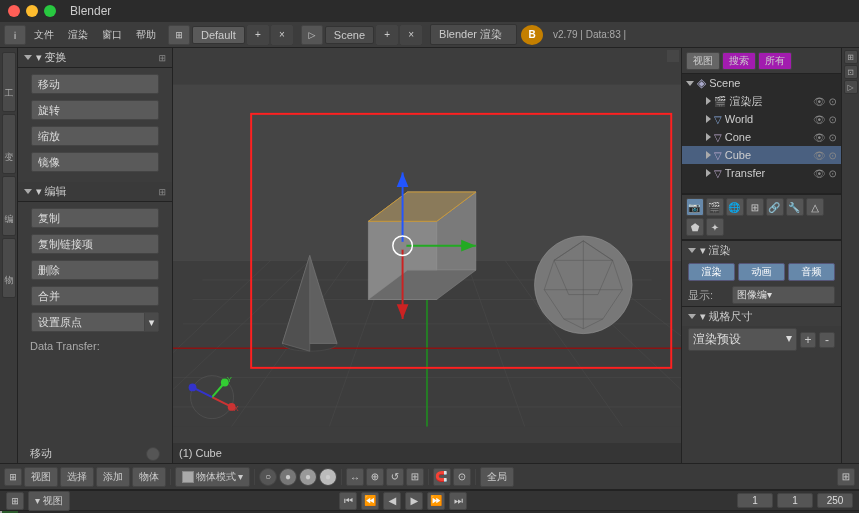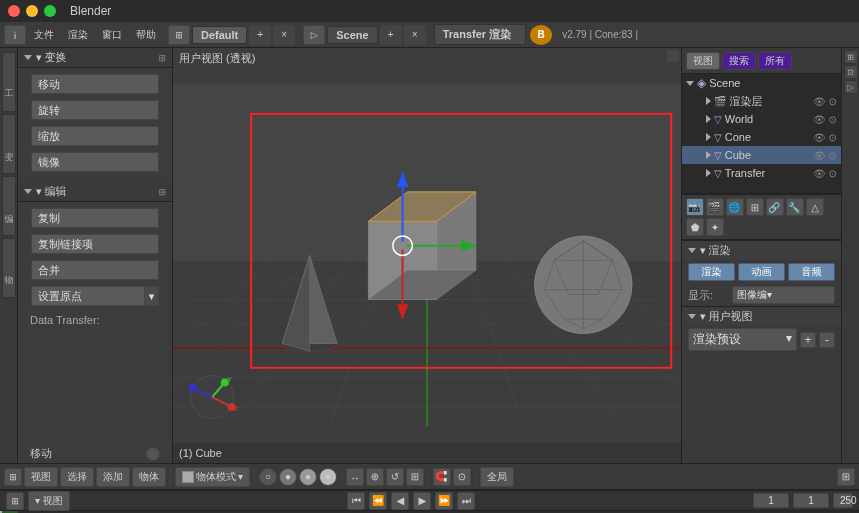--- a/index.html
+++ b/index.html
@@ -61,21 +61,20 @@
       font-size: 10px;
     }
     .workspace-tab {
       padding: 2px 8px;
       background: #4a4a4a;
       border: 1px solid #333;
       border-radius: 2px;
       color: #ccc;
       font-size: 11px;
       cursor: pointer;
-      font-weight: bold;
     }
     .workspace-tab.active { background: #5a5a5a; }
     .top-right-info {
       margin-left: 8px;
       color: #aaa;
       font-size: 10px;
     }
 
     
     #left-panel {
@@ -240,21 +239,21 @@
       height: 26px;
       background: #3a3a3a;
       display: flex;
       align-items: center;
       padding: 0 4px;
       gap: 2px;
       border-bottom: 1px solid #222;
     }
     .right-tab-btn {
       padding: 1px 6px;
-      background: #4c1d95;
+      background: #a21caf;
       border: 1px solid #444;
       border-radius: 2px;
       color: #ccc;
       font-size: 10px;
       cursor: pointer;
     }
     .right-tab-btn.active { background: #666; }
     .outliner-item {
       display: flex;
       align-items: center;
@@ -504,26 +503,26 @@
     <div class="menu-icon-btn" style="background:#444;">+</div>
     <div class="menu-icon-btn" style="background:#444;">×</div>
   </div>
   <div style="display:flex;align-items:center;gap:2px;margin-left:6px;">
     <div class="menu-icon-btn" style="font-size:9px;">▷</div>
     <div class="workspace-tab">Scene</div>
     <div class="menu-icon-btn" style="background:#444;">+</div>
     <div class="menu-icon-btn" style="background:#444;">×</div>
   </div>
   <div style="display:flex;align-items:center;gap:4px;margin-left:6px;">
-    <div class="workspace-tab" style="padding-right:14px;position:relative;">Transfer 渲染</div>
+    <div class="workspace-tab" style="padding-right:14px;position:relative;">Blender 渲染</div>
     <div style="width:22px;height:20px;background:#c47f00;border-radius:50%;display:flex;align-items:center;justify-content:center;">
       <span style="color:#fff;font-size:10px;font-weight:bold;">B</span>
     </div>
   </div>
-  <div class="top-right-info">v2.79 | Cone:83 |</div>
+  <div class="top-right-info">v2.79 | Data:83 |</div>
 </div>
 
 <div style="display:flex;height:calc(513px - 22px - 26px - 50px);width:100%;">
 
   <div id="left-tabs">
     <div class="left-tab">工</div>
     <div class="left-tab">变</div>
     <div class="left-tab">编</div>
     <div class="left-tab">物</div>
   </div>
@@ -547,42 +546,40 @@
     <div class="panel-header" style="margin-top:4px;">
       <div class="panel-header-title">
         <span class="triangle-down"></span>
         <span>▾ 编辑</span>
       </div>
       <span style="font-size:9px;color:#888;">⊞</span>
     </div>
     <div class="left-panel-inner">
       <div class="panel-btn">复制</div>
       <div class="panel-btn">复制链接项</div>
+      <div class="panel-btn">删除</div>
       <div class="panel-btn">合并</div>
       <div class="panel-btn panel-btn-with-arrow">
         <span>设置原点</span>
         <span class="panel-btn-arrow">▾</span>
       </div>
     </div>
 
 
     <div class="data-transfer-row">
       <span>Data Transfer:</span>
     </div>
 
     <div style="display:flex;align-items:center;justify-content:space-between;padding:2px 12px;margin-top:auto;">
       <span style="font-size:11px;color:#ccc;">移动</span>
       <div style="width:14px;height:14px;background:#555;border:1px solid #444;border-radius:50%;display:flex;align-items:center;justify-content:center;cursor:pointer;"></div>
     </div>
   </div>
 
   <div id="viewport">
-    <div id="viewport-header">
-      <span id="viewport-title">用户视图 (透视)</span>
-    </div>
 
     <div id="scene-canvas">
       <svg class="grid-svg" viewBox="0 0 520 350" xmlns="http://www.w3.org/2000/svg">
 
         <rect width="520" height="350" fill="#3d3d3d"></rect>
 
         <rect width="520" height="180" fill="#454545"></rect>
 
         <g stroke="#505050" stroke-width="0.5" opacity="0.8">
 
@@ -771,21 +768,21 @@
 
       <div class="prop-row">
         <span class="prop-label">显示:</span>
         <div class="prop-value">
           <span>图像编▾</span>
         </div>
       </div>
 
       <div class="prop-section-header">
         <span class="triangle-down-sm"></span>
-        <span>▾ 用户视图</span>
+        <span>▾ 规格尺寸</span>
       </div>
 
       <div style="display:flex;align-items:center;gap:3px;padding:2px 6px;">
         <div style="flex:1;background:#555;border:1px solid #444;border-radius:2px;color:#ddd;font-size:12px;padding:2px 4px;display:flex;justify-content:space-between;">
           <span>渲染预设</span>
           <span>▾</span>
         </div>
         <div class="plus-btn">+</div>
         <div class="minus-btn">-</div>
       </div>
@@ -843,20 +840,20 @@
     <div class="bottom-icon">⏮</div>
     <div class="bottom-icon">⏪</div>
     <div class="bottom-icon">◀</div>
     <div class="bottom-icon">▶</div>
     <div class="bottom-icon">⏩</div>
     <div class="bottom-icon">⏭</div>
     <div style="flex:1;"></div>
 
     <div style="background:#555;border:1px solid #444;border-radius:2px;padding:1px 6px;font-size:10px;color:#ddd;width:36px;text-align:center;">1</div>
     <div style="background:#555;border:1px solid #444;border-radius:2px;padding:1px 6px;font-size:10px;color:#ddd;width:36px;text-align:center;">1</div>
-    <div style="background:#555;border:1px solid #444;border-radius:2px;padding:1px 6px;font-size:10px;color:#ddd;width:20px;text-align:center;">250</div>
+    <div style="background:#555;border:1px solid #444;border-radius:2px;padding:1px 6px;font-size:10px;color:#ddd;width:36px;text-align:center;">250</div>
   </div>
   <div id="timeline-content">
     <div class="timeline-green-bar"></div>
     <div class="timeline-playhead"></div>
 
   </div>
 </div>
 
 </body></html>

